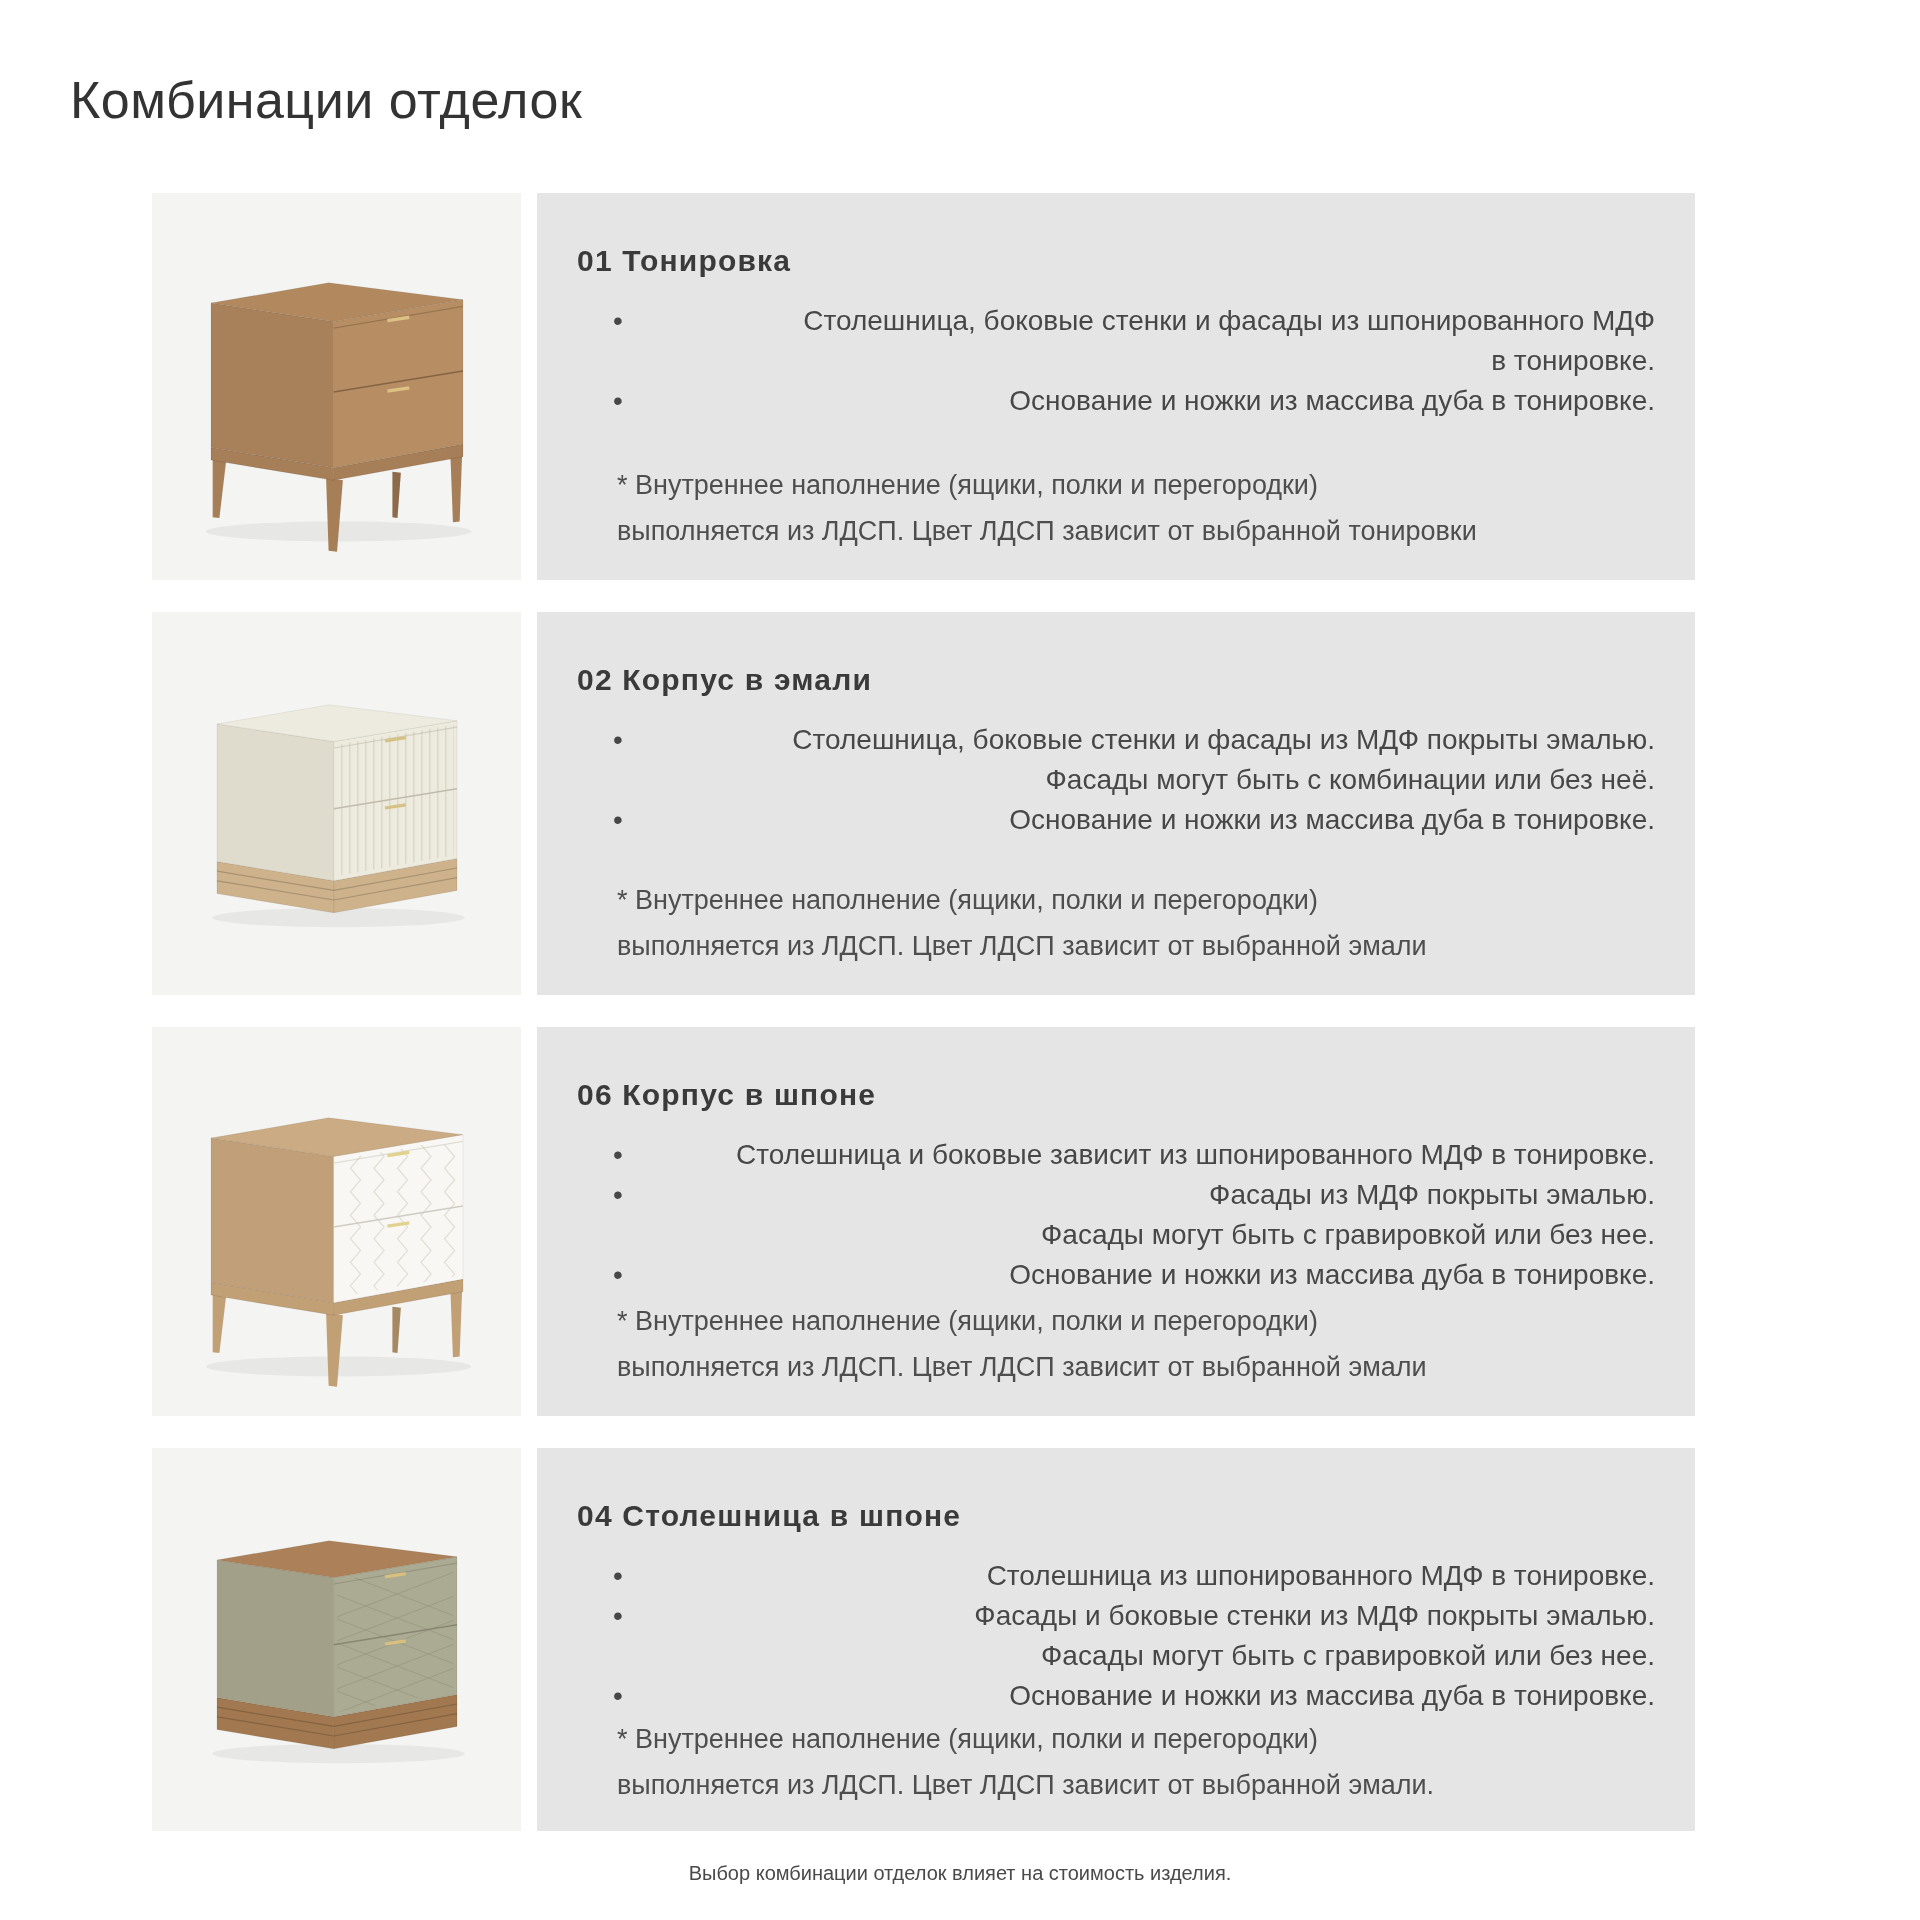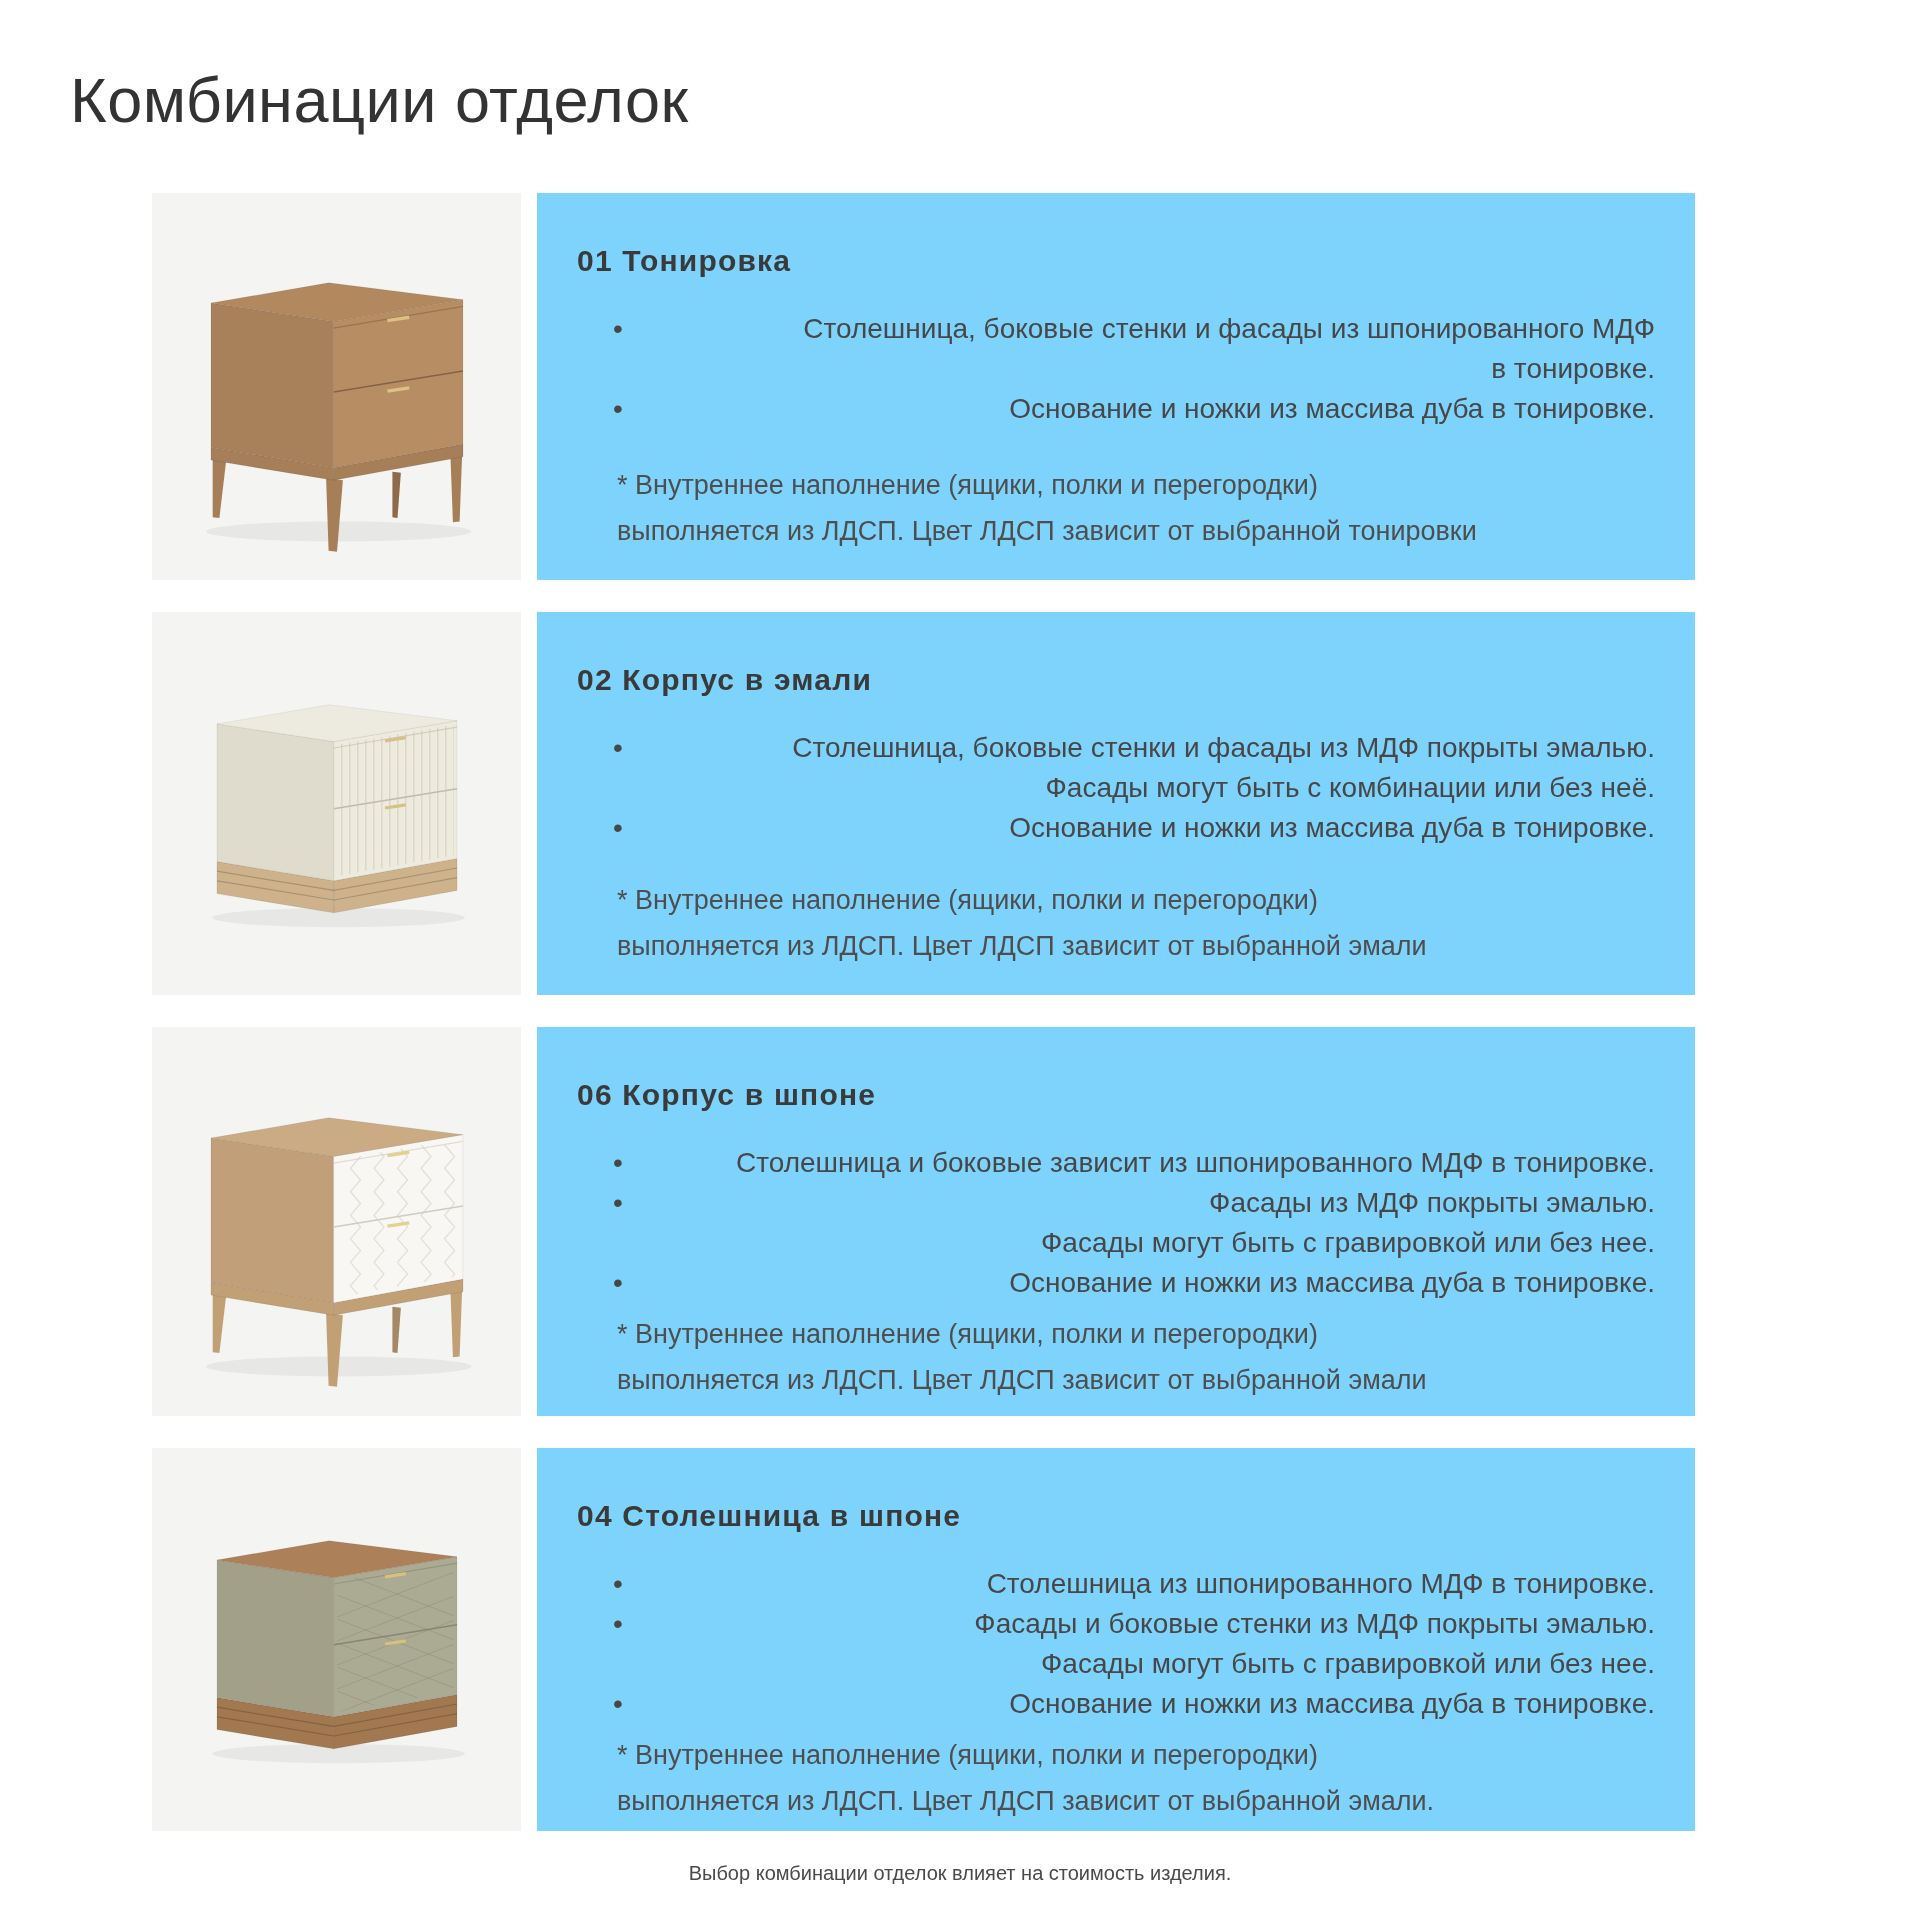--- a/index.html
+++ b/index.html
@@ -1,28 +1,28 @@
 <!DOCTYPE html>
 <html><head>
 <meta charset="utf-8">
 <style>
   html,body{margin:0;padding:0;background:#ffffff;}
   body{width:1920px;height:1920px;font-family:"Liberation Sans",sans-serif;}
   .page{position:relative;width:1920px;height:1920px;overflow:hidden;background:#ffffff;}
-  .page-title{position:absolute;left:70px;top:60px;margin:0;font-size:63px;line-height:80px;
+  .page-title{position:absolute;left:70px;top:60px;margin:0;font-size:52px;line-height:80px;
     font-weight:400;color:#333333;letter-spacing:0.5px;}
   .row{position:absolute;left:152px;display:flex;gap:16px;}
   .r1{top:193px;height:387px;}
   .r2{top:612px;height:383px;}
   .r3{top:1027px;height:389px;}
   .r4{top:1448px;height:383px;}
   .imgbox{width:369px;height:100%;margin:0;background:#f4f4f2;display:flex;
     align-items:center;justify-content:center;overflow:hidden;}
-  .textbox{width:1158px;height:100%;background:#7dd3fc;box-sizing:border-box;
-    padding:50px 40px 26px 40px;display:flex;flex-direction:column;overflow:hidden;gap:8px;}
+  .textbox{width:1158px;height:100%;background:#e5e5e5;box-sizing:border-box;
+    padding:50px 40px 26px 40px;display:flex;flex-direction:column;overflow:hidden;}
   .heading{margin:0 0 22px 0;font-size:30px;line-height:36px;font-weight:700;
     color:#3a3a3a;letter-spacing:1.2px;}
   .bullets{list-style:none;margin:0;padding:0 0 0 38px;text-align:right;}
   .bullet{position:relative;padding-left:18px;font-size:28px;line-height:40px;color:#474747;}
   .bullet::before{content:"\2022";position:absolute;left:-2px;top:0;color:#474747;}
   .bline{white-space:nowrap;}
   .footnote{margin:auto 0 0 40px;font-size:27px;line-height:46px;color:#4e4e4e;}
   .fline{display:block;white-space:nowrap;}
   .footer-note{position:absolute;top:1858px;left:0;width:1920px;margin:0;text-align:center;
     font-size:20px;line-height:30px;color:#4a4a4a;}

